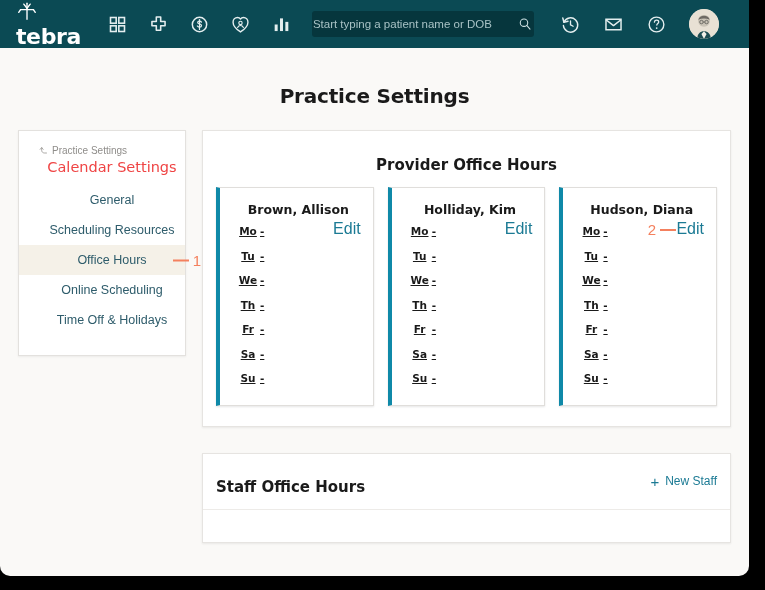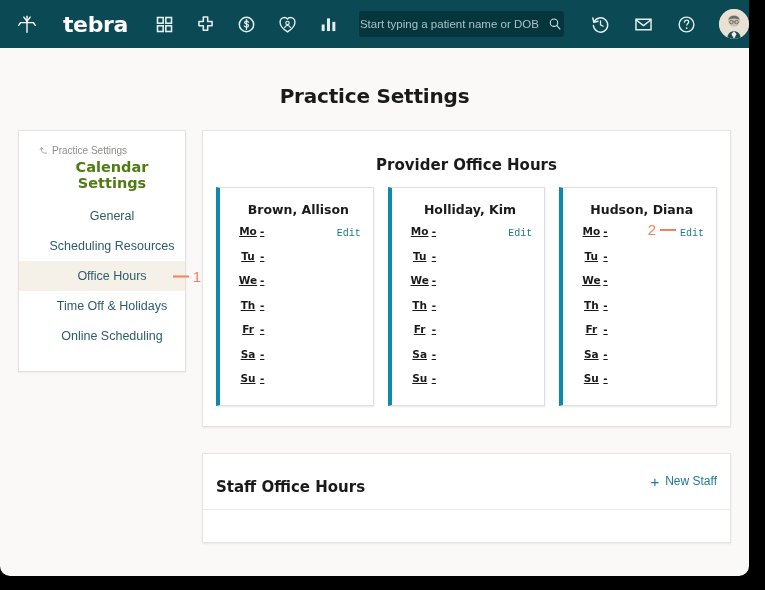--- a/index.html
+++ b/index.html
@@ -23,21 +23,21 @@
 
   
   #topnav {
     height: 48px;
     background: #0B4A54;
     display: flex;
     align-items: center;
     padding-left: 16px;
     position: relative;
   }
-  .logo-wrap { display: flex; align-items: center; gap: 25px; }
+  .logo-wrap { display: flex; align-items: flex-start; gap: 2px; flex-direction: column; }
   .logo-mark { width: 22px; height: 22px; display: block; }
   .logo-text {
     color: #FFFFFF;
     font-size: 22px;
     font-weight: 700;
     letter-spacing: -0.4px;
     font-family: "DejaVu Sans", sans-serif;
   }
   .nav-icons { display: flex; align-items: center; gap: 20px; margin-left: 26px; }
   .nav-ico { width: 21px; height: 21px; display: block; cursor: pointer; }
@@ -100,22 +100,22 @@
     display: flex;
     align-items: center;
     gap: 3px;
     padding: 0 0 3px 20px;
     cursor: pointer;
   }
   #breadcrumb .bc-ico { width: 10px; height: 10px; flex: 0 0 auto; }
   #breadcrumb .bc-text { font-size: 10px; color: #8F8D8A; }
   #sidebar-heading {
     font-size: 14.5px;
-    font-weight: 700;
-    color: #4d7c0f;
+    font-weight: 400;
+    color: #ef4444;
     padding: 0 0 10px 20px;
     font-family: "DejaVu Sans", sans-serif;
   }
   .side-item {
     display: block;
     font-size: 12.5px;
     color: #2E5C6B;
     padding: 8px 0 8px 20px;
     cursor: pointer;
     position: relative;
@@ -170,25 +170,24 @@
   .pcard-name {
     font-size: 12.5px;
     font-weight: 700;
     color: #1A1A1A;
     font-family: "DejaVu Sans", sans-serif;
     margin-bottom: 2px;
   }
   .pcard-edit {
     position: absolute;
     right: 12px;
-    top: 40px;
-    font-size: 10px;
+    top: 32px;
+    font-size: 16px;
     color: #1B7A94;
     cursor: pointer;
-    font-family: Liberation Mono, monospace;
   }
   #ann-2 { right: 40px; top: 33px; font-size: 15px; }
   .day-row {
     display: flex;
     align-items: center;
     font-size: 10.5px;
     font-weight: 700;
     color: #1A1A1A;
     height: 24.5px;
     font-family: "DejaVu Sans", sans-serif;
@@ -326,24 +325,24 @@
           <span>Scheduling Resources</span>
         </div>
         <div class="side-item active">
           <span>Office Hours</span>
           <span class="ann" id="ann-1">
             <span class="dash"></span>
             <span>1</span>
           </span>
         </div>
         <div class="side-item">
+          <span>Online Scheduling</span>
+        </div>
+        <div class="side-item">
           <span>Time Off &amp; Holidays</span>
-        </div>
-        <div class="side-item">
-          <span>Online Scheduling</span>
         </div>
       </div>
 
       <div id="main">
 
         <div class="panel" id="provider-panel">
           <div class="panel-title">Provider Office Hours</div>
 
           <div id="provider-cards">
 

